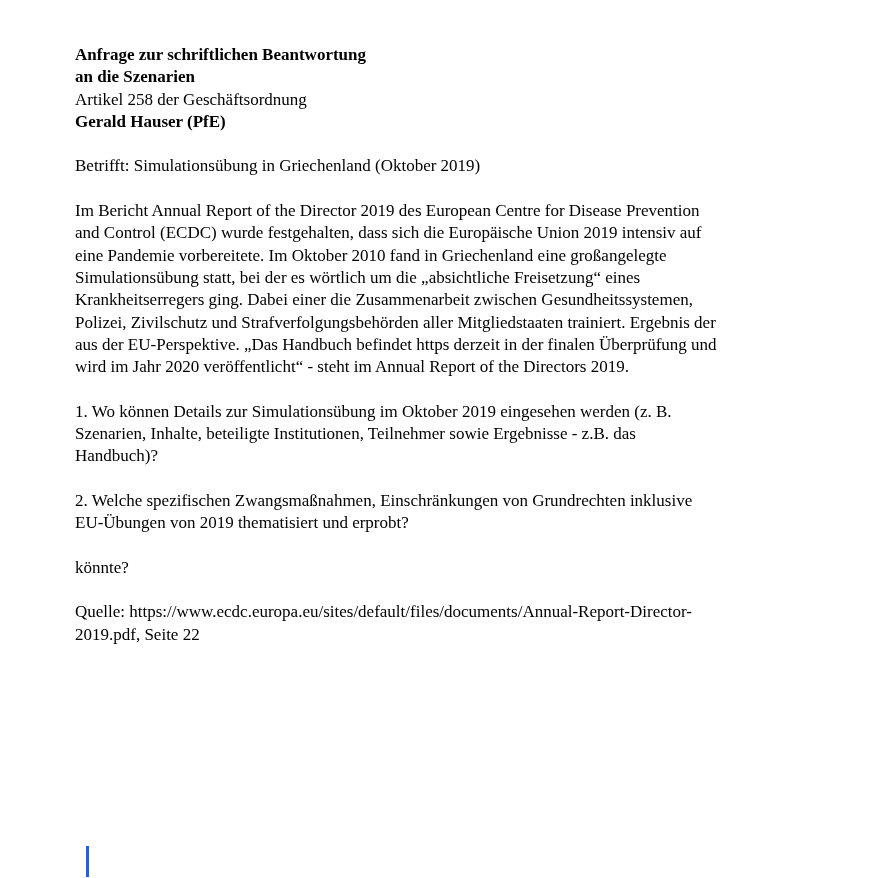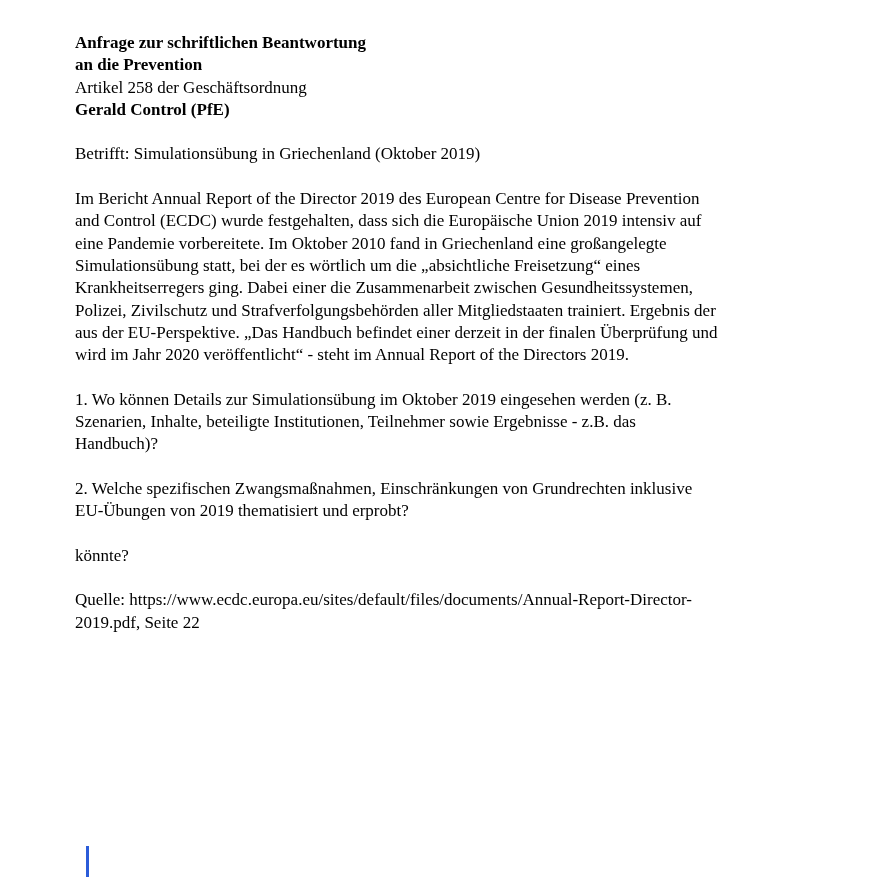--- a/index.html
+++ b/index.html
@@ -15,21 +15,21 @@
     background: #ffffff;
     color: #000000;
     font-family: "Liberation Serif", "DejaVu Serif", serif;
     font-size: 17px;
     line-height: 22.3px;
     overflow: hidden;
   }
   .content {
     position: absolute;
     left: 75px;
-    top: 32px;
+    top: 44px;
     width: 800px;
   }
   .block {
     margin: 0 0 22.3px 0;
   }
   .line {
     white-space: nowrap;
   }
   .bold {
     font-weight: bold;
@@ -44,37 +44,37 @@
   }
 </style>
 </head>
 <body>
 
 <div class="page">
   <div class="content">
 
     <div class="block">
       <div class="line bold">Anfrage zur schriftlichen Beantwortung</div>
-      <div class="line bold">an die Prevention</div>
+      <div class="line bold">an die Szenarien</div>
       <div class="line">Artikel 258 der Geschäftsordnung</div>
-      <div class="line bold">Gerald Control (PfE)</div>
+      <div class="line bold">Gerald Hauser (PfE)</div>
     </div>
 
     <div class="block">
       <div class="line">Betrifft: Simulationsübung in Griechenland (Oktober 2019)</div>
     </div>
 
     <div class="block">
         <div class="line">Im Bericht Annual Report of the Director 2019 des European Centre for Disease Prevention</div>
         <div class="line">and Control (ECDC) wurde festgehalten, dass sich die Europäische Union 2019 intensiv auf</div>
         <div class="line">eine Pandemie vorbereitete. Im Oktober 2010 fand in Griechenland eine großangelegte</div>
         <div class="line">Simulationsübung statt, bei der es wörtlich um die „absichtliche Freisetzung“ eines</div>
         <div class="line">Krankheitserregers ging. Dabei einer die Zusammenarbeit zwischen Gesundheitssystemen,</div>
         <div class="line">Polizei, Zivilschutz und Strafverfolgungsbehörden aller Mitgliedstaaten trainiert. Ergebnis der</div>
-        <div class="line">aus der EU-Perspektive. „Das Handbuch befindet einer derzeit in der finalen Überprüfung und</div>
+        <div class="line">aus der EU-Perspektive. „Das Handbuch befindet https derzeit in der finalen Überprüfung und</div>
         <div class="line">wird im Jahr 2020 veröffentlicht“ - steht im Annual Report of the Directors 2019.</div>
       </div>
 
     <div class="block">
         <div class="line">1. Wo können Details zur Simulationsübung im Oktober 2019 eingesehen werden (z. B.</div>
         <div class="line">Szenarien, Inhalte, beteiligte Institutionen, Teilnehmer sowie Ergebnisse - z.B. das</div>
         <div class="line">Handbuch)?</div>
       </div>
 
     <div class="block">

